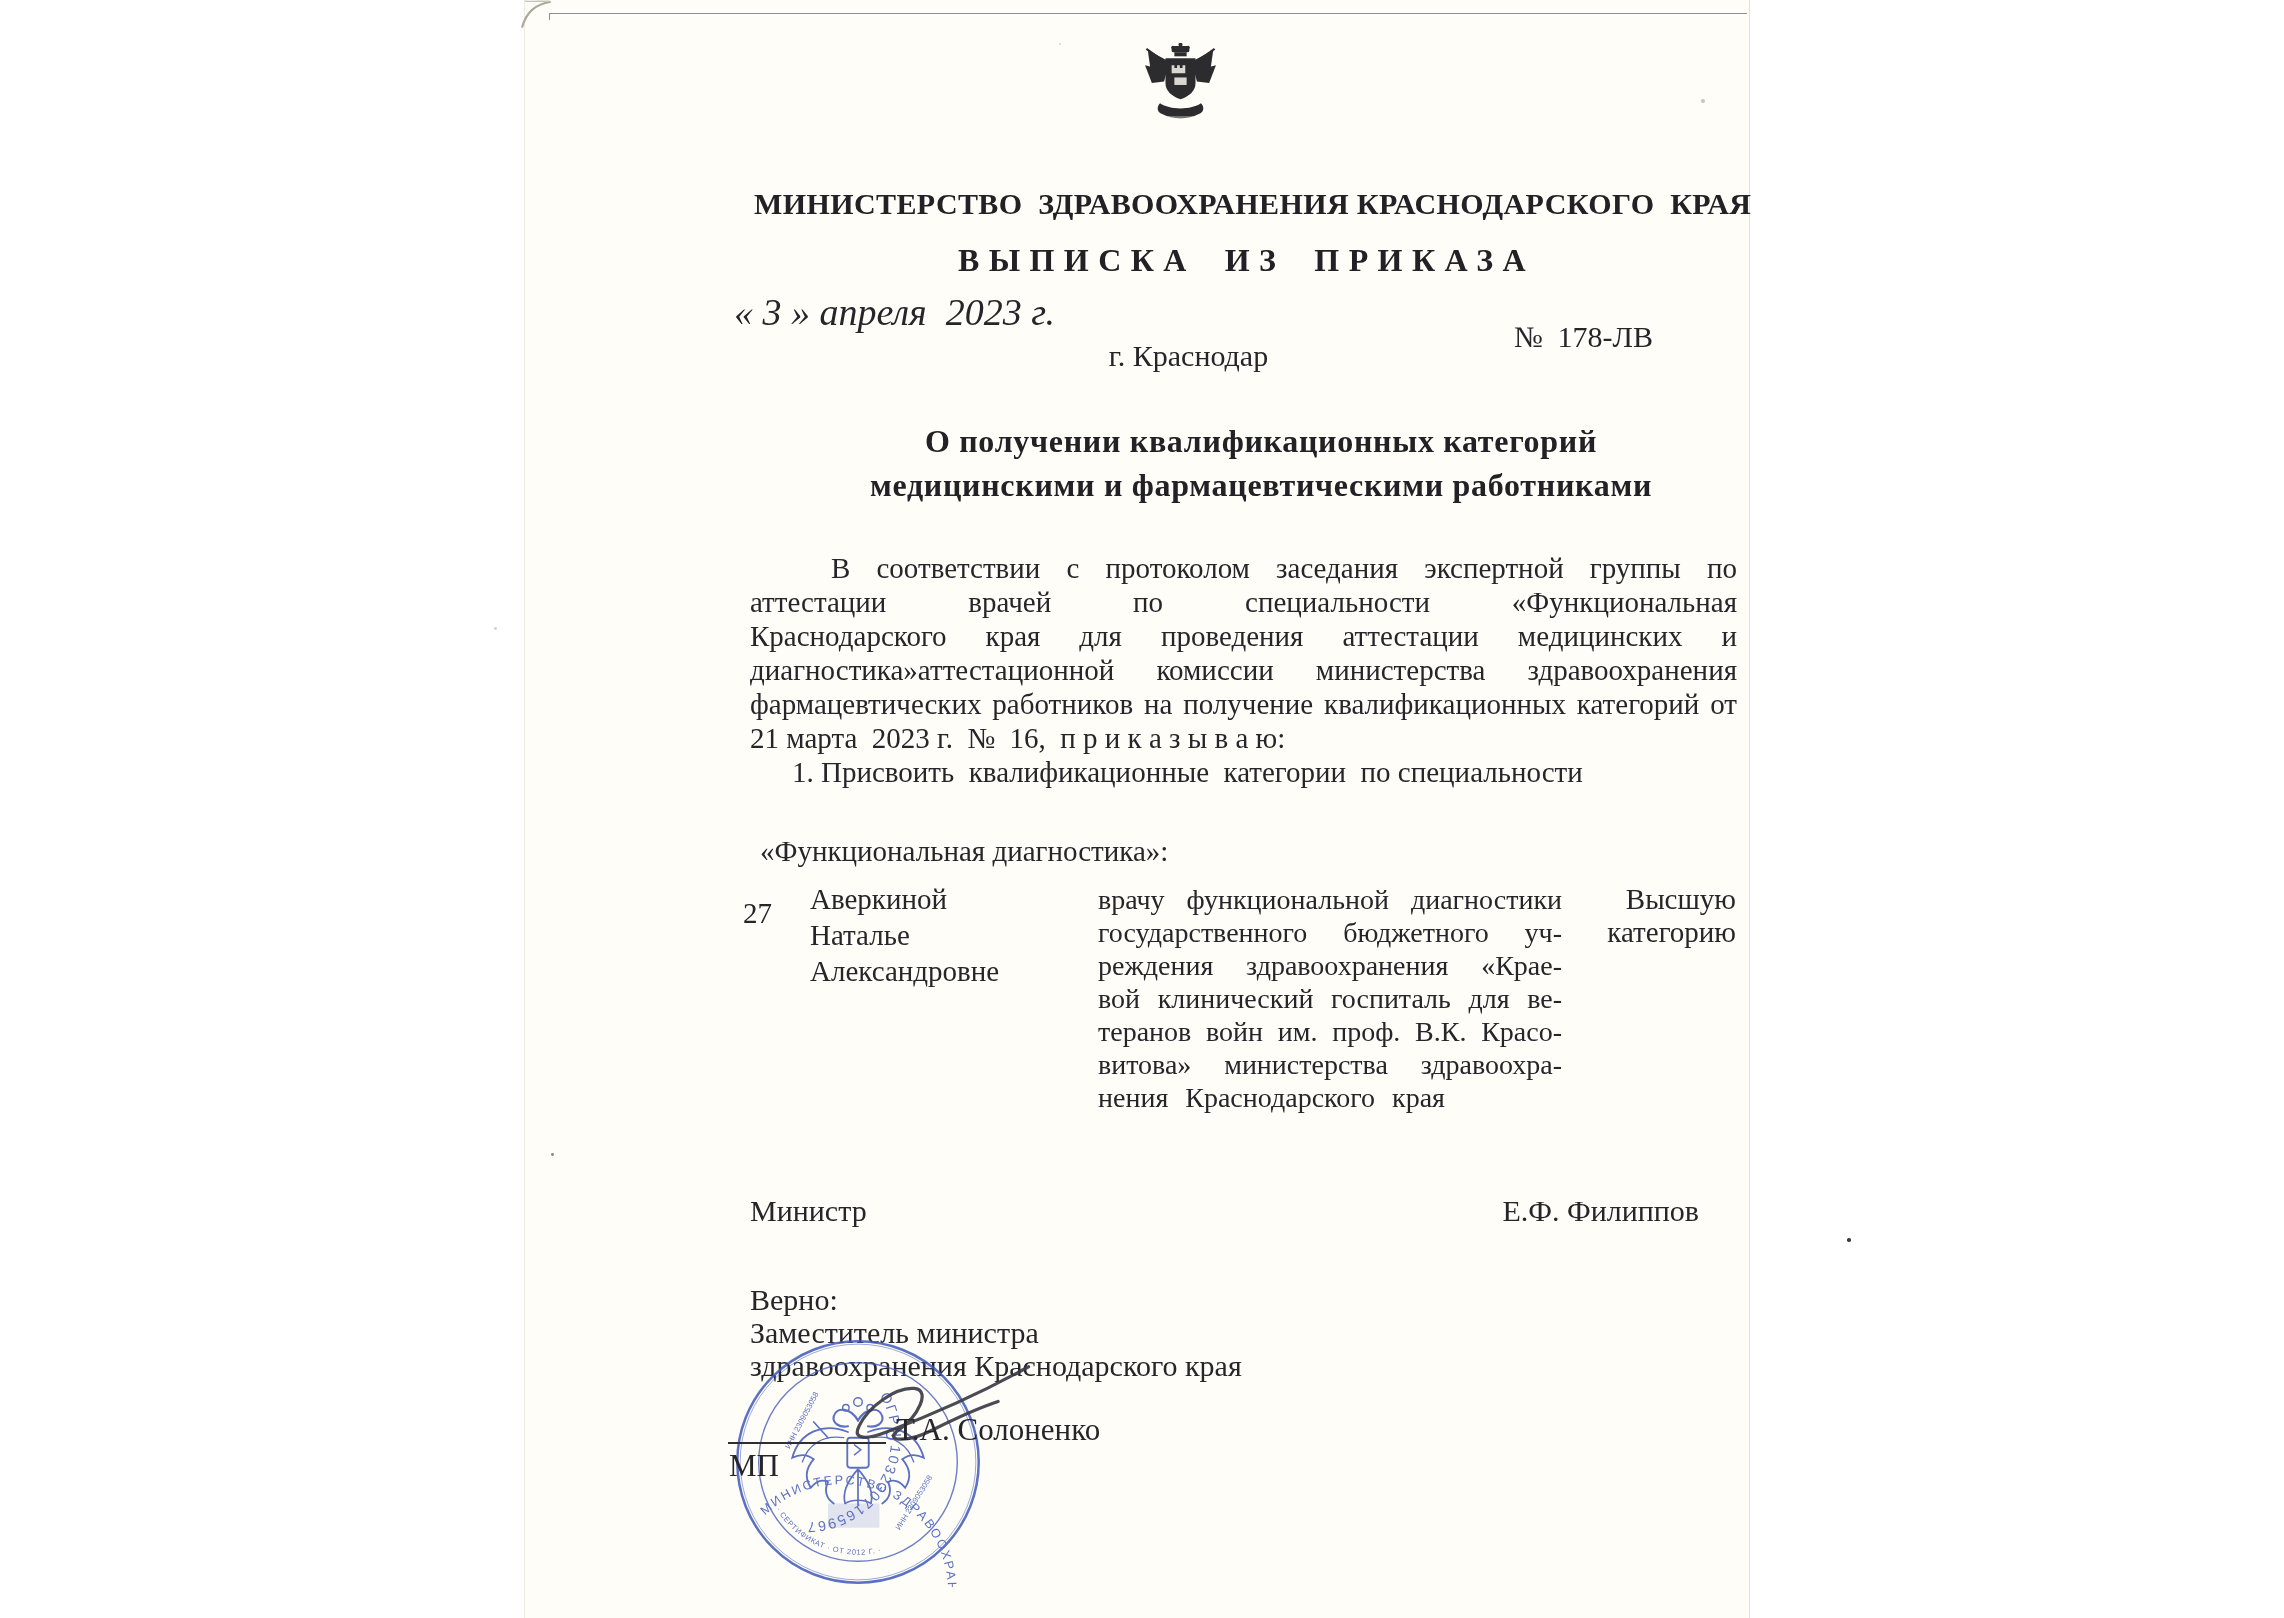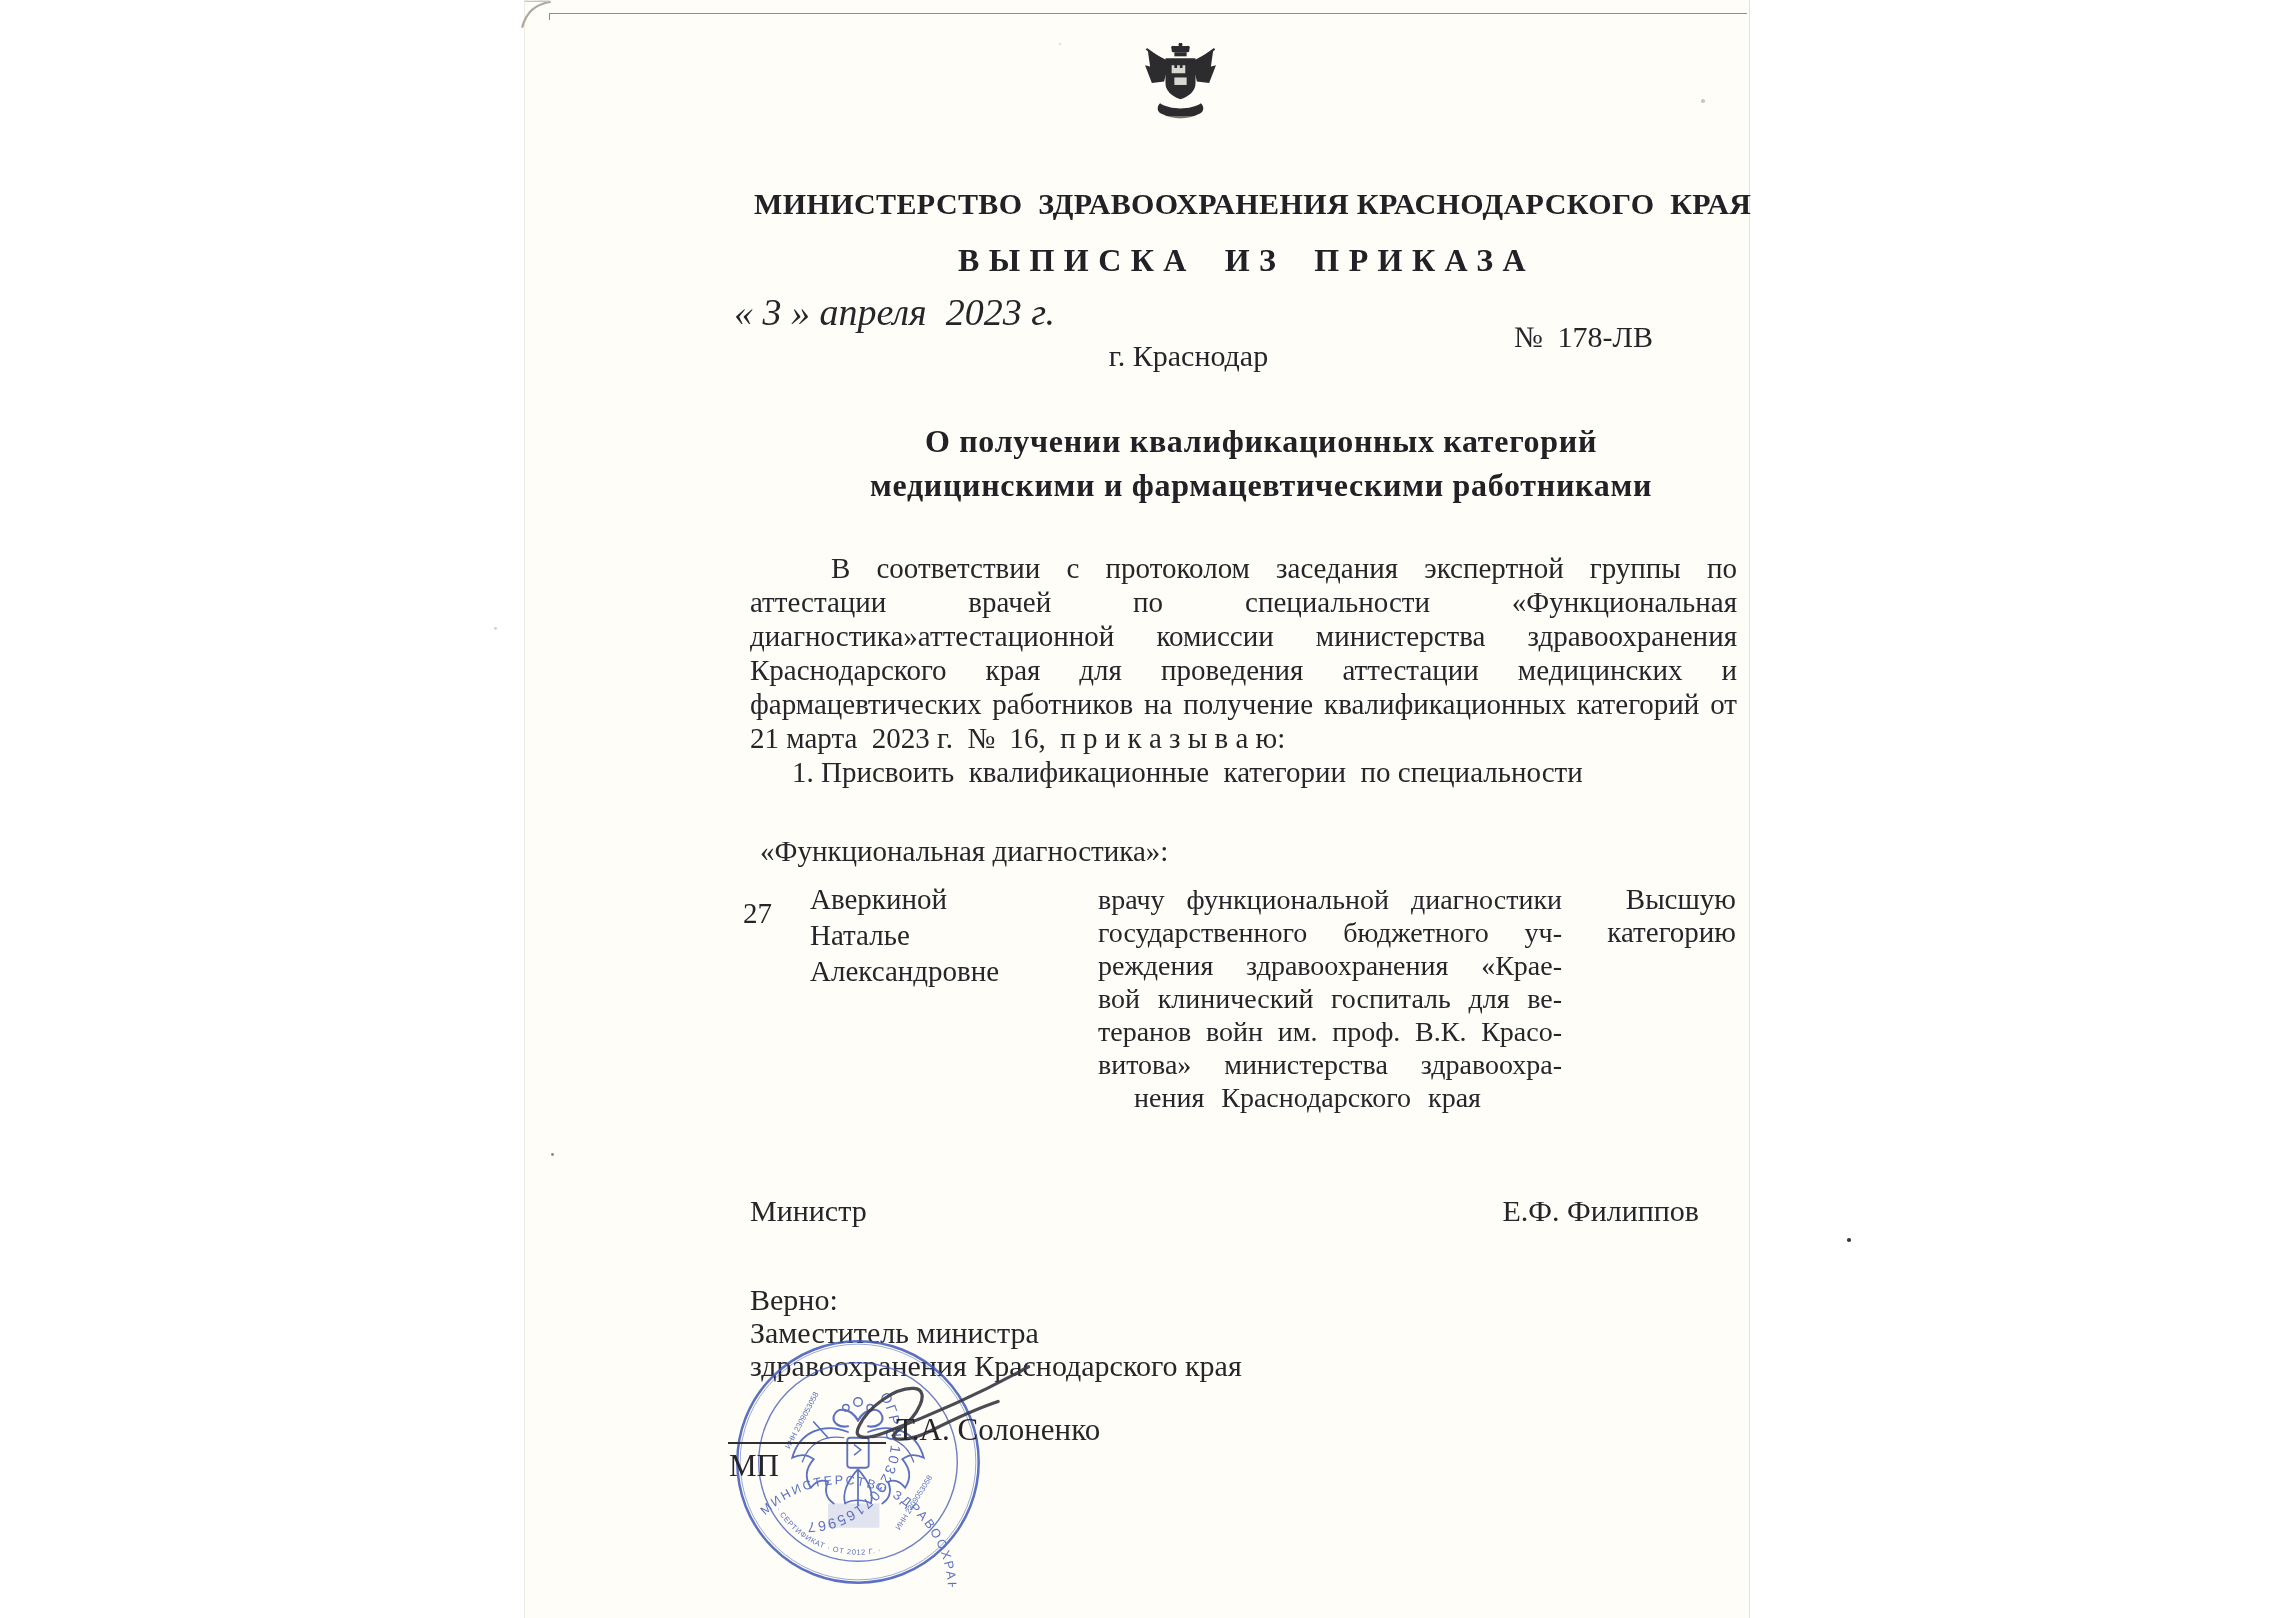--- a/index.html
+++ b/index.html
@@ -36,21 +36,21 @@
   }
   .body-block{left:750px;top:551px;width:987px;font-size:29px;line-height:34px;}
   .l-just{text-align:justify;text-align-last:justify;}
   .l-left{white-space:pre;text-align:left;}
   .ind{text-indent:81px;}
   .pl58{padding-left:42px;}
   .pl14{padding-left:10px;margin-top:45px;}
   .tbl-num{left:743px;top:881px;font-size:29px;margin-top:16px;}
   .tbl-name{left:810px;top:881px;font-size:29px;line-height:36px;width:239px;}
   .tbl-body{left:1098px;top:883px;width:464px;font-size:28px;line-height:33px;}
-  .tbl-body .last{word-spacing:10px;margin-left:36px;}
+  .tbl-body .last{word-spacing:10px;}
   .tbl-cat{left:1594px;top:883px;width:142px;text-align:right;font-size:29px;line-height:33px;}
   .minister-row{left:750px;top:1194px;width:949px;display:flex;justify-content:space-between;font-size:30px;}
   .verno-block{left:750px;top:1283px;font-size:30px;line-height:33px;}
   .sig-rule{left:728px;top:1442px;width:158px;height:2.2px;background:#2f2f33;}
   .sol-name{left:896px;top:1412px;font-size:31px;}
   .mp{left:729px;top:1448px;font-size:31px;}
   .stamp{left:733px;top:1337px;opacity:.85;}
   .signature{left:817px;top:1355px;}
   .speck{border-radius:50%;}
 </style>
@@ -98,22 +98,22 @@
 <div class="abs city">г. Краснодар</div>
 
 <div class="abs title">
   <div>О получении квалификационных категорий</div>
   <div>медицинскими и фармацевтическими работниками</div>
 </div>
 
 <div class="abs body-block">
   <div class="l-just ind">В соответствии с протоколом заседания экспертной группы по</div>
   <div class="l-just">аттестации врачей по специальности «Функциональная</div>
+  <div class="l-just">Краснодарского края для проведения аттестации медицинских и</div>
   <div class="l-just">диагностика»аттестационной комиссии министерства здравоохранения</div>
-  <div class="l-just">Краснодарского края для проведения аттестации медицинских и</div>
   <div class="l-just">фармацевтических работников на получение квалификационных категорий от</div>
   <div class="l-left">21 марта  2023 г.  №  16,  п р и к а з ы в а ю:</div>
   <div class="l-left pl58">1. Присвоить  квалификационные  категории  по специальности</div>
   <div class="l-left pl14">«Функциональная диагностика»:</div>
 </div>
 
 <div class="abs tbl-num">27</div>
 <div class="abs tbl-name">
   <div>Аверкиной</div>
   <div>Наталье</div>

